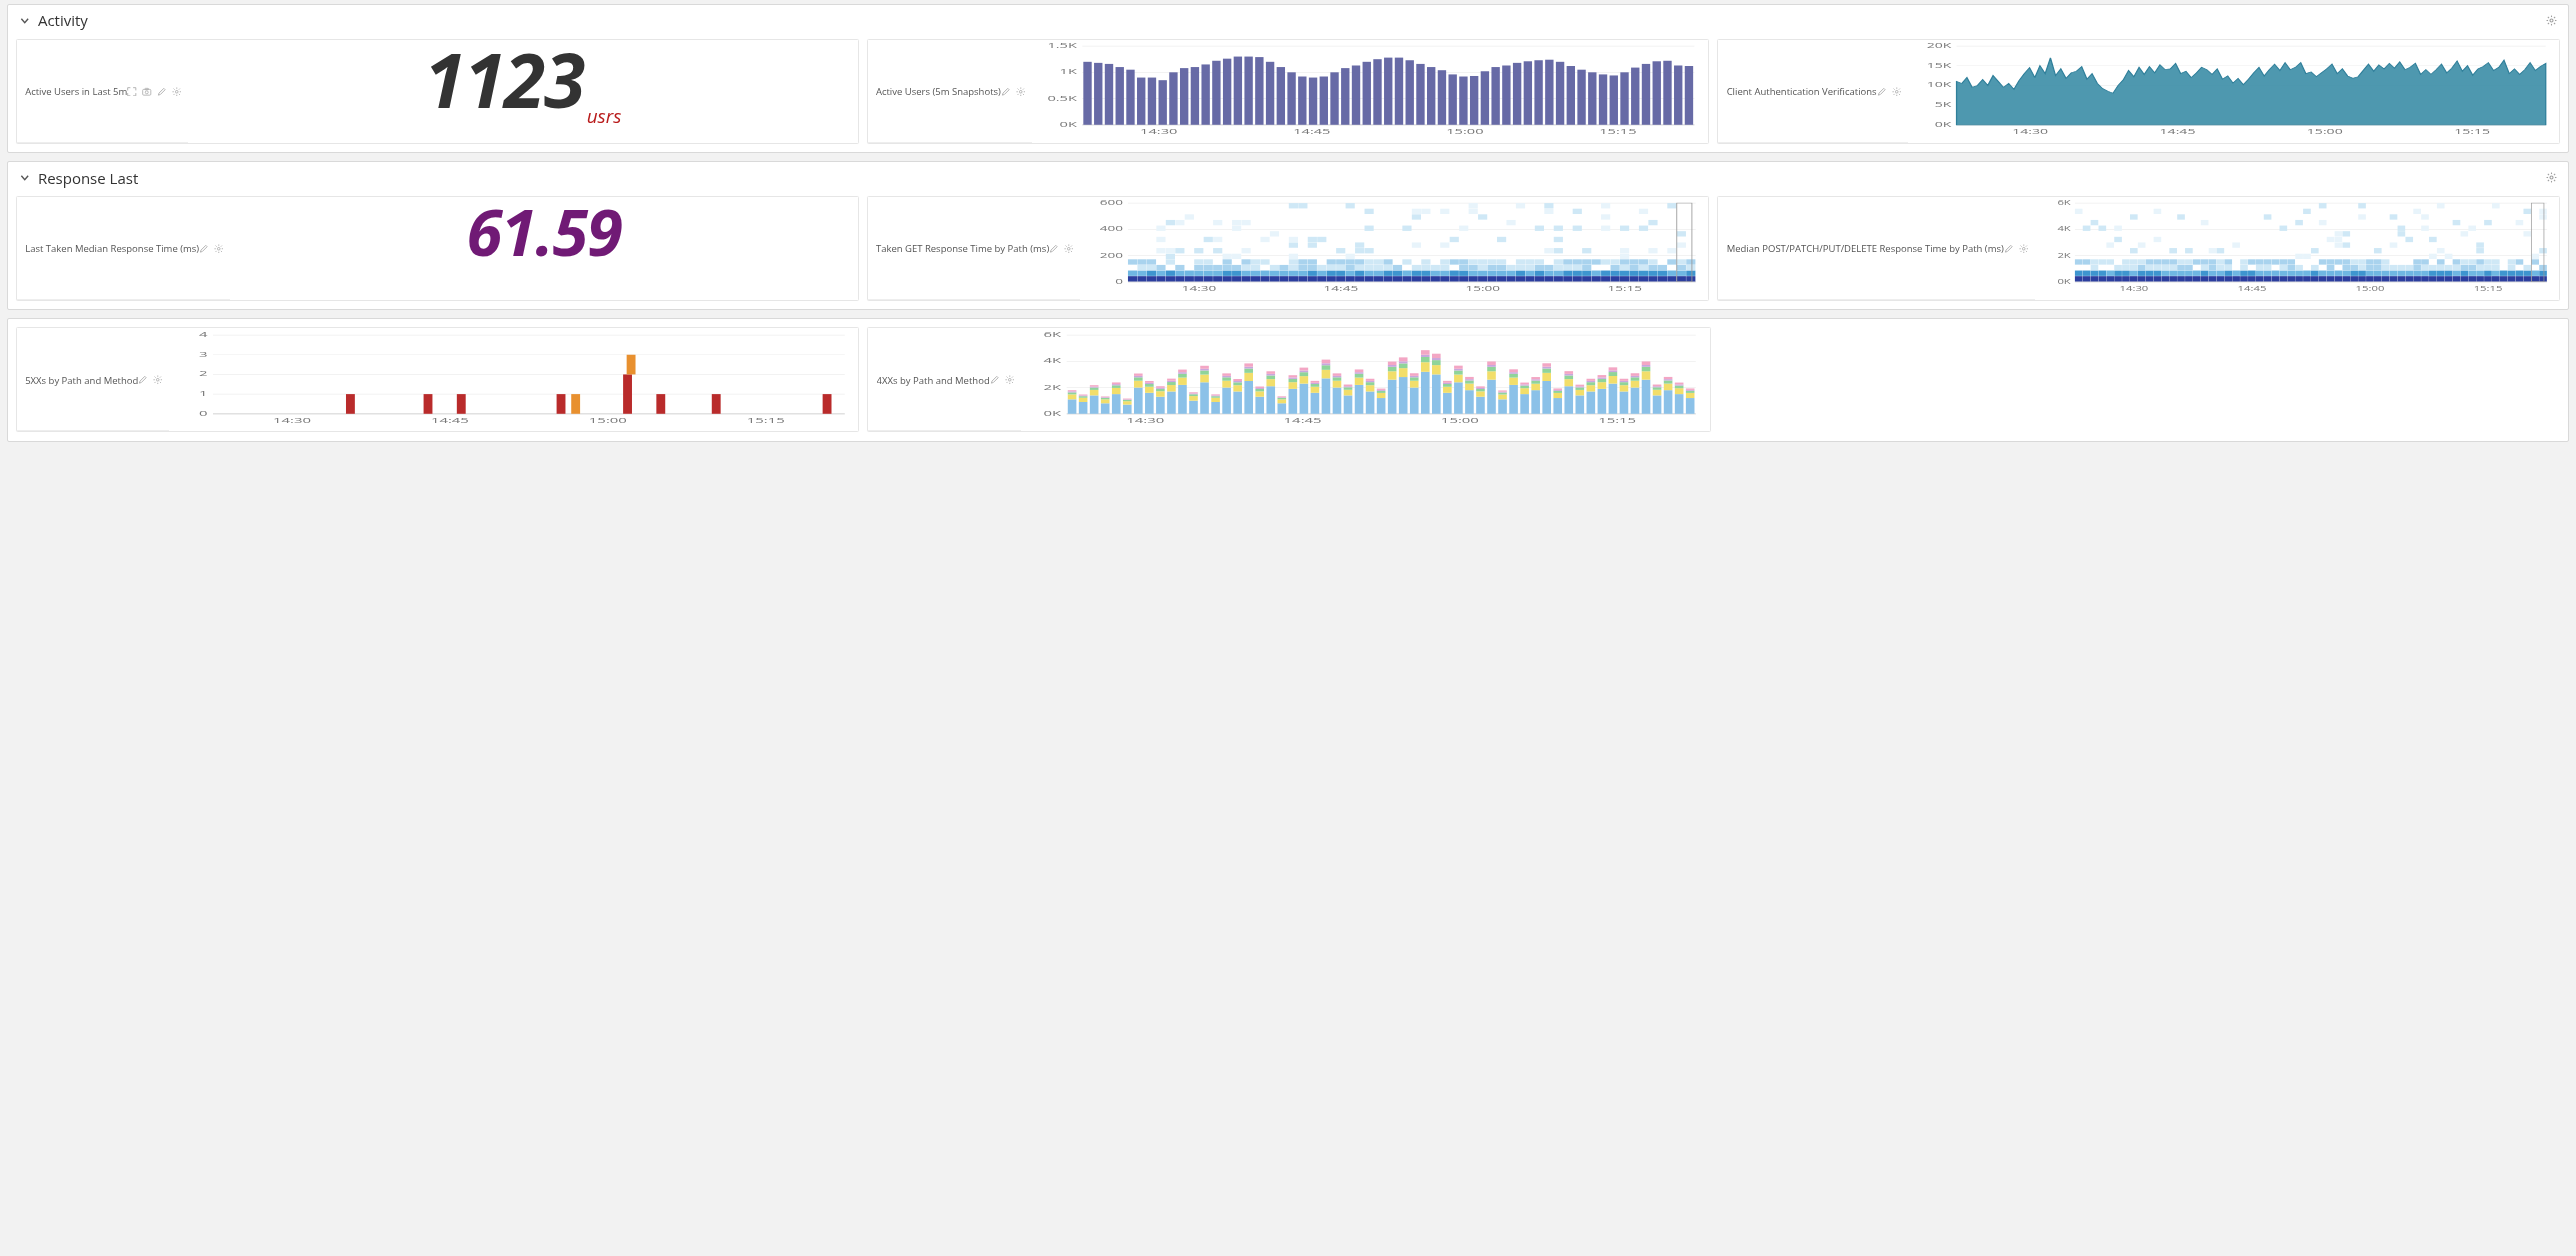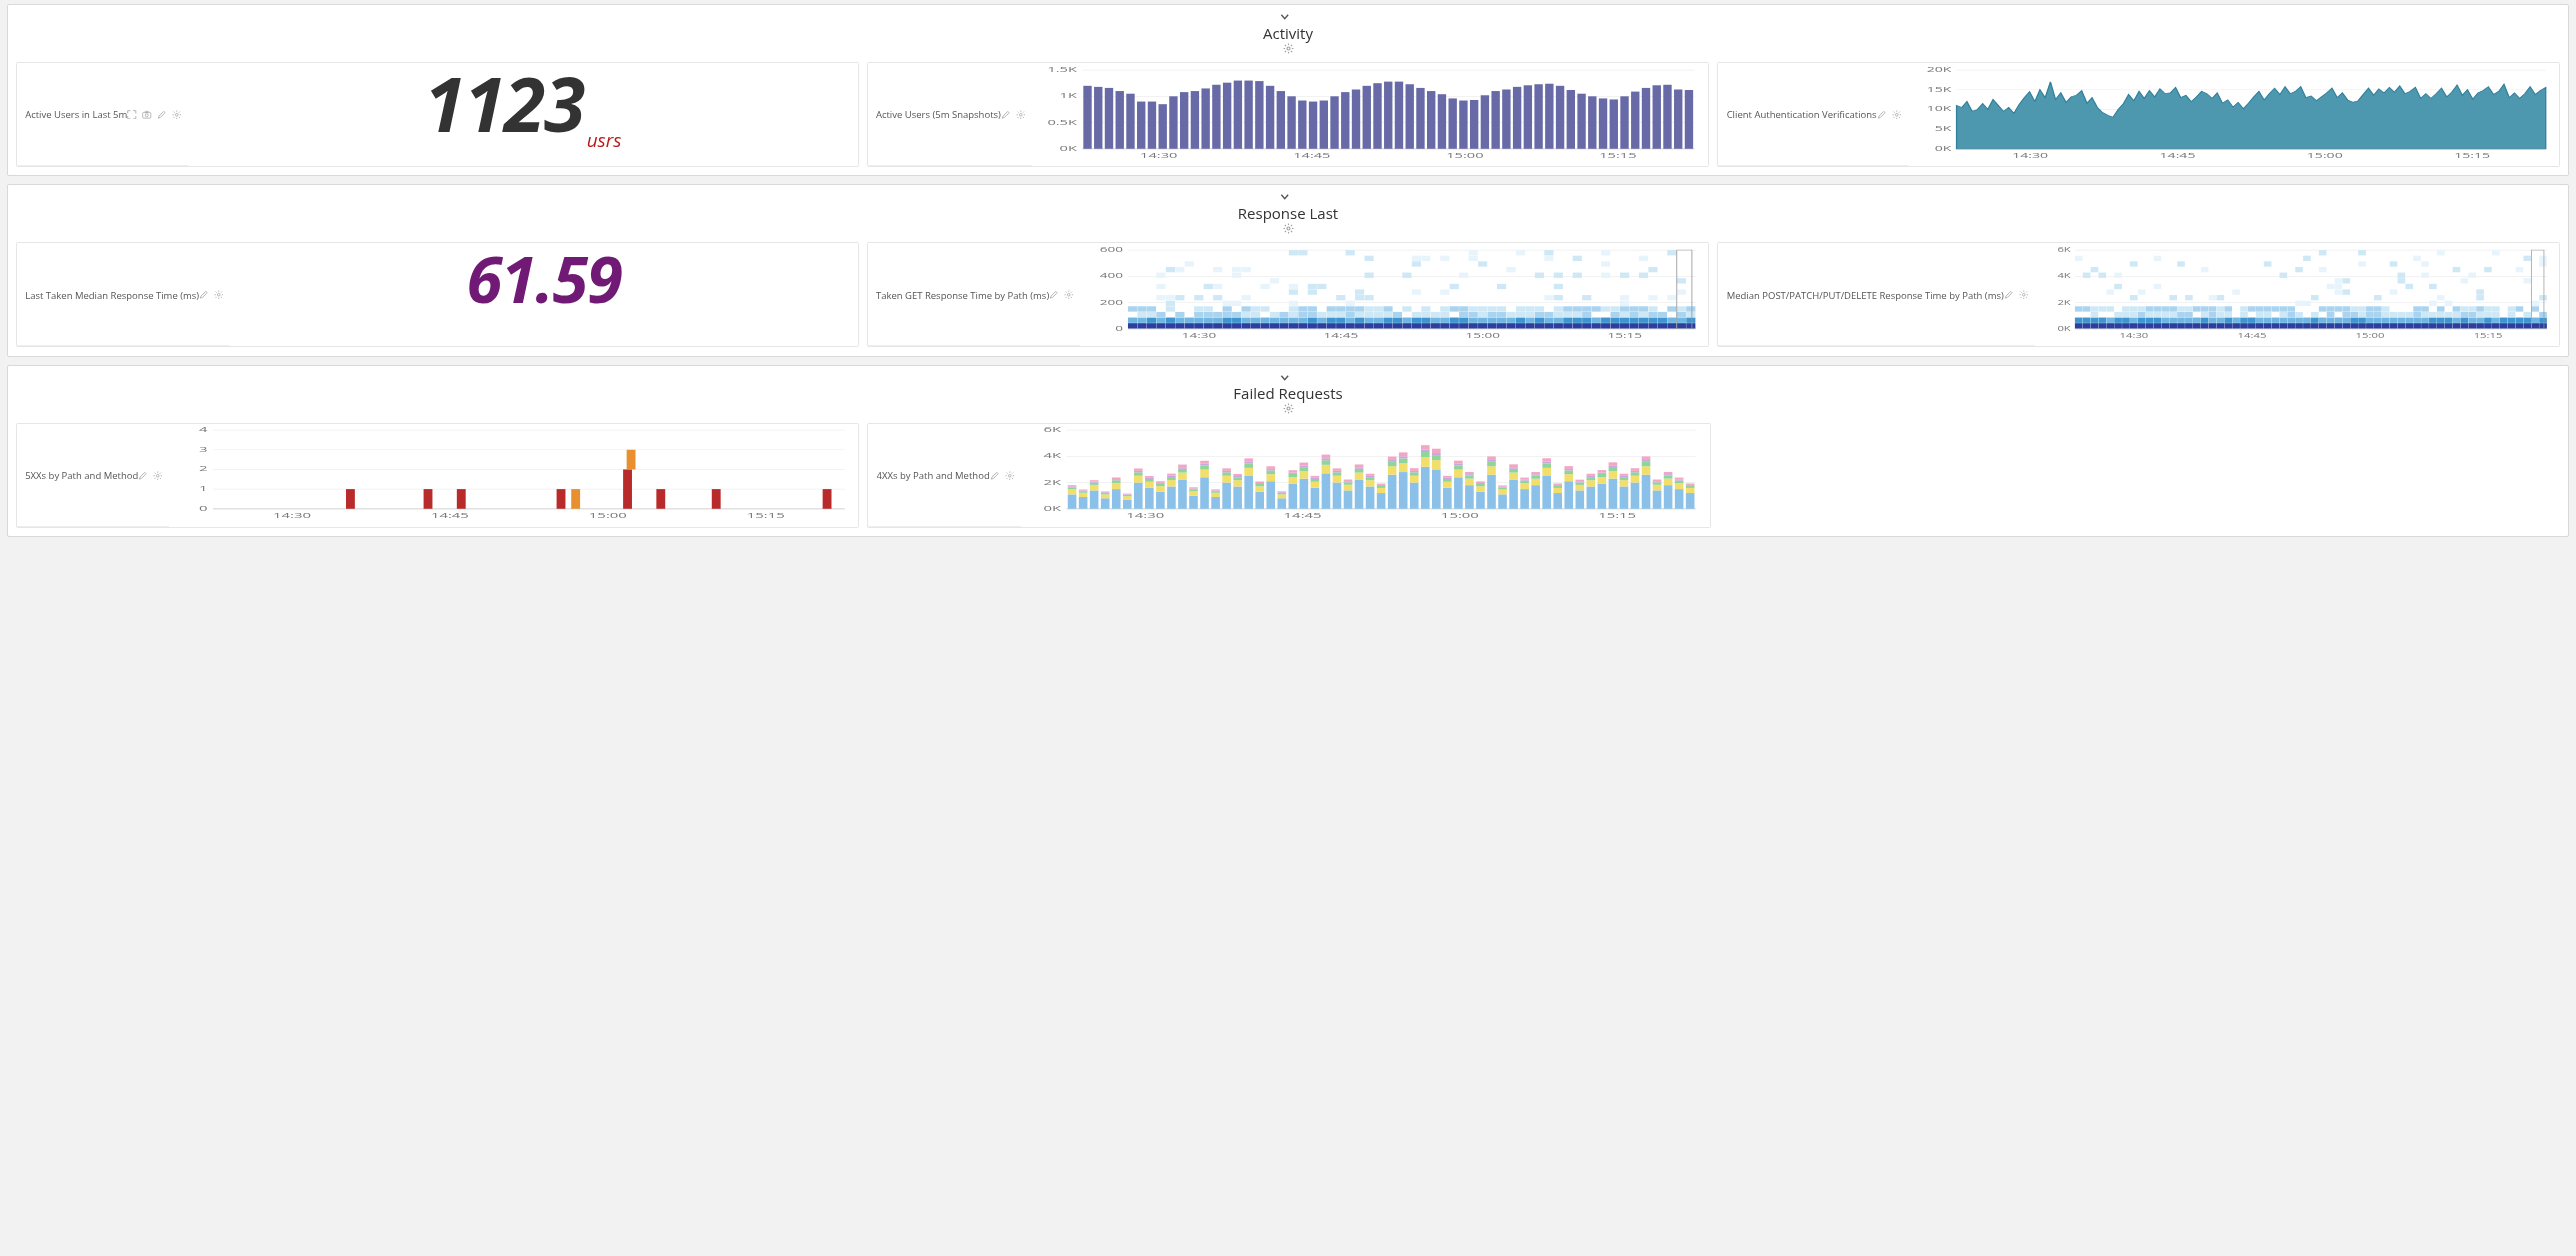--- a/index.html
+++ b/index.html
@@ -16,21 +16,20 @@
   .section {
     background: #fff;
     border: 0.7px solid #d9d9d9;
     border-radius: 2px;
     margin-bottom: 8.2px;
   }
   .section-header {
     display: flex;
     align-items: center;
     padding: 5.4px 11px 0 11px;
-    flex-direction: column;
   }
   .section-header .chevron {
     width: 12.3px; height: 12.3px;
     margin-right: 6.8px;
     display:flex; align-items:center; justify-content:center;
     cursor: pointer;
   }
   .section-header .section-title {
     font-size: 15px;
     font-weight: 400;
@@ -1076,43 +1075,20 @@
               <rect x="486.33333333333337" y="14.285714285714278" width="7.4366666666666665" height="7.871428571428572" fill="#e8f4fb"></rect>
               <rect x="478.6666666666667" y="6" width="12.266666666666667" height="116" fill="none" stroke="#999" stroke-width="0.7"></rect>
             </svg>
         </div>
       </div>
 
     </div>
   </div>
 
   <div class="section">
-    <div class="section-header">
-      <span class="chevron icon">
-        <svg width="9.5" height="9.5" viewBox="0 0 14 14">
-            <path d="M2 4l5 6 5-6" fill="none" stroke="#555" stroke-width="2"></path>
-          </svg>
-      </span>
-      <span class="section-title">Failed Requests</span>
-      <span class="icon gear-icon">
-        <svg width="11" height="11" viewBox="0 0 16 16">
-            <circle cx="8" cy="8" r="2.2" fill="none" stroke="#9e9e9e" stroke-width="1.6"></circle>
-            <g stroke="#9e9e9e" stroke-width="1.6">
-              <line x1="8" y1="0.8" x2="8" y2="3"></line>
-              <line x1="8" y1="13" x2="8" y2="15.2"></line>
-              <line x1="0.8" y1="8" x2="3" y2="8"></line>
-              <line x1="13" y1="8" x2="15.2" y2="8"></line>
-              <line x1="2.7" y1="2.7" x2="4.4" y2="4.4"></line>
-              <line x1="11.6" y1="11.6" x2="13.3" y2="13.3"></line>
-              <line x1="13.3" y1="2.7" x2="11.6" y2="4.4"></line>
-              <line x1="4.4" y1="11.6" x2="2.7" y2="13.3"></line>
-            </g>
-          </svg>
-      </span>
-    </div>
     <div class="panels-row">
 
       <div class="panel" style="flex:1">
         <div class="panel-header">
           <span class="panel-title">5XXs by Path and Method</span>
           <span class="panel-icons">
             <span class="icon">
                 <svg width="9.5" height="9.5" viewBox="0 0 14 14" stroke="#b0b0b0" fill="none" stroke-width="1.4">
                   <path d="M2 12l1-3 7-7 2 2-7 7-3 1z"></path>
                 </svg>

